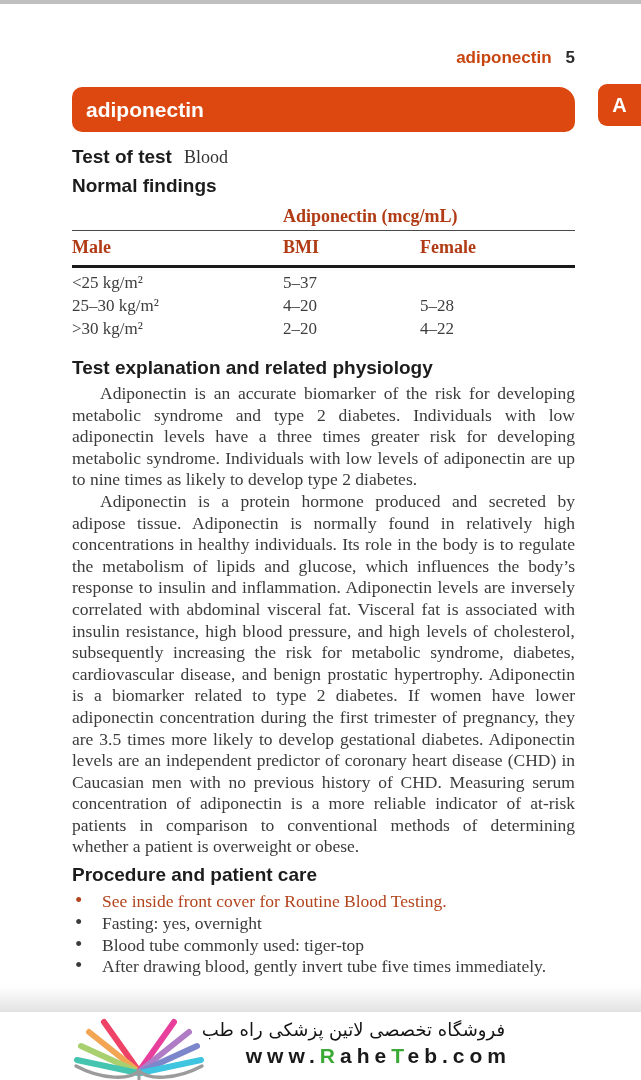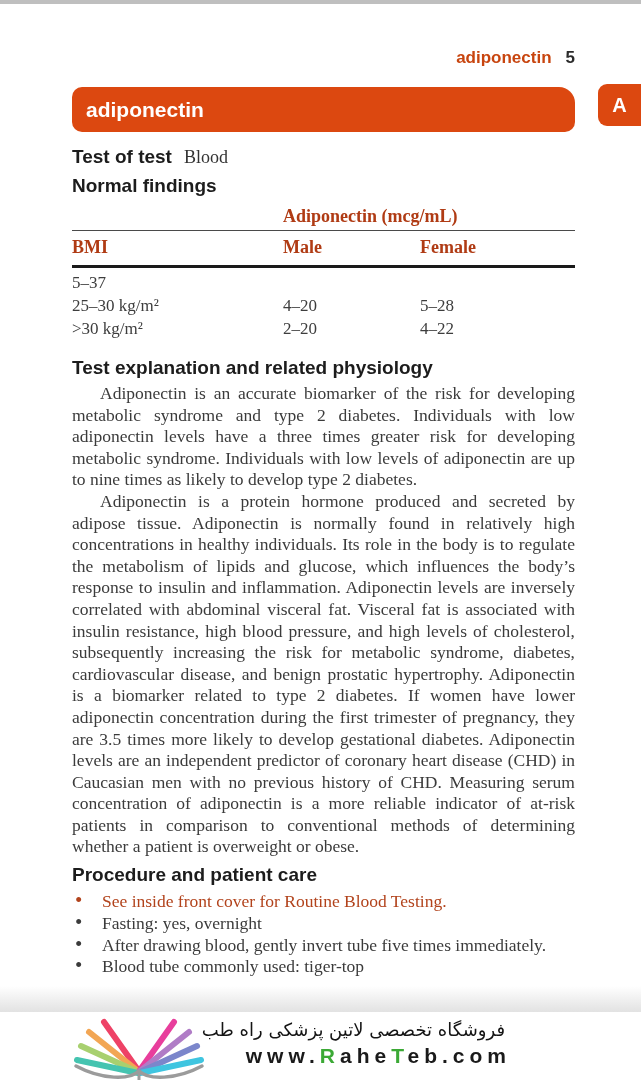--- a/index.html
+++ b/index.html
@@ -133,26 +133,27 @@
 
     <div class="type-row">
       <span class="inline-head">Test of test</span><span class="type-value">Blood</span>
     </div>
 
     <div class="inline-head normal-findings">Normal findings</div>
 
     <div class="tbl">
       <div class="tbl-span-head">Adiponectin (mcg/mL)</div>
       <div class="tbl-cols">
+        <span>Male</span>
         <span>BMI</span>
-        <span>Male</span>
         <span>Female</span>
       </div>
       <div class="tbl-body">
         <div class="tbl-row">
+          <span>&lt;25 kg/m²</span>
           <span>5–37</span>
         </div>
         <div class="tbl-row">
           <span>25–30 kg/m²</span>
           <span>4–20</span>
           <span>5–28</span>
         </div>
         <div class="tbl-row">
           <span>&gt;30 kg/m²</span>
           <span>2–20</span>
@@ -162,22 +163,22 @@
     </div>
 
     <div class="section-head">Test explanation and related physiology</div>
     <p class="body-par">Adiponectin is an accurate biomarker of the risk for developing metabolic syndrome and type 2 diabetes. Individuals with low adiponectin levels have a three times greater risk for developing metabolic syndrome. Individuals with low levels of adiponectin are up to nine times as likely to develop type 2 diabetes.</p>
     <p class="body-par">Adiponectin is a protein hormone produced and secreted by adipose tissue. Adiponectin is normally found in relatively high concentrations in healthy individuals. Its role in the body is to regulate the metabolism of lipids and glucose, which influences the body’s response to insulin and inflammation. Adiponectin levels are inversely correlated with abdominal visceral fat. Visceral fat is associated with insulin resistance, high blood pressure, and high levels of cholesterol, subsequently increasing the risk for metabolic syndrome, diabetes, cardiovascular disease, and benign prostatic hypertrophy. Adiponectin is a biomarker related to type 2 diabetes. If women have lower adiponectin concentration during the first trimester of pregnancy, they are 3.5 times more likely to develop gestational diabetes. Adiponectin levels are an independent predictor of coronary heart disease (CHD) in Caucasian men with no previous history of CHD. Measuring serum concentration of adiponectin is a more reliable indicator of at-risk patients in comparison to conventional methods of determining whether a patient is overweight or obese.</p>
 
     <div class="section-head proc-head">Procedure and patient care</div>
     <ul class="bullets">
       <li class="highlight">See inside front cover for Routine Blood Testing.</li>
       <li>Fasting: yes, overnight</li>
+      <li>Blood tube commonly used: tiger-top</li>
       <li>After drawing blood, gently invert tube five times immediately.</li>
-      <li>Blood tube commonly used: tiger-top</li>
     </ul>
   </div>
 
   <div class="page-fade"></div>
 
   <div class="footer">
     <svg class="logo" width="134" height="70" viewBox="0 0 134 70">
 
       <path d="M66 54 L32 6" stroke="#ee4266" stroke-width="6" stroke-linecap="round" fill="none"></path>
       <path d="M66 55 L17 16" stroke="#f2a654" stroke-width="6" stroke-linecap="round" fill="none"></path>

